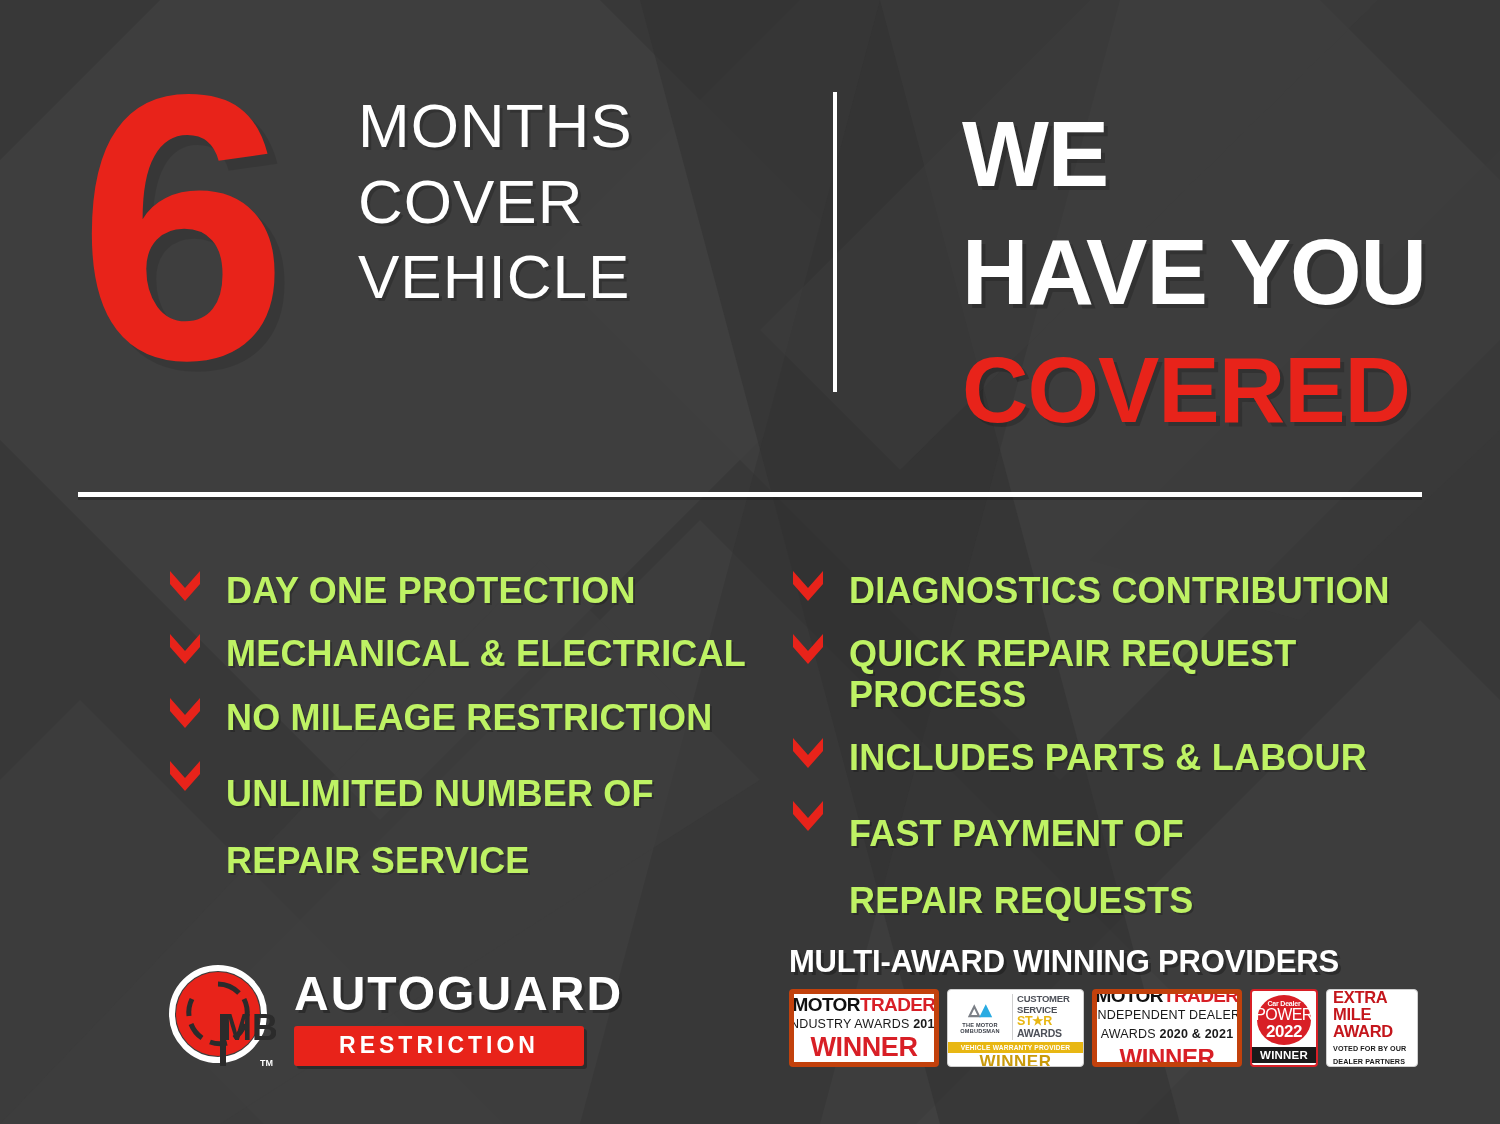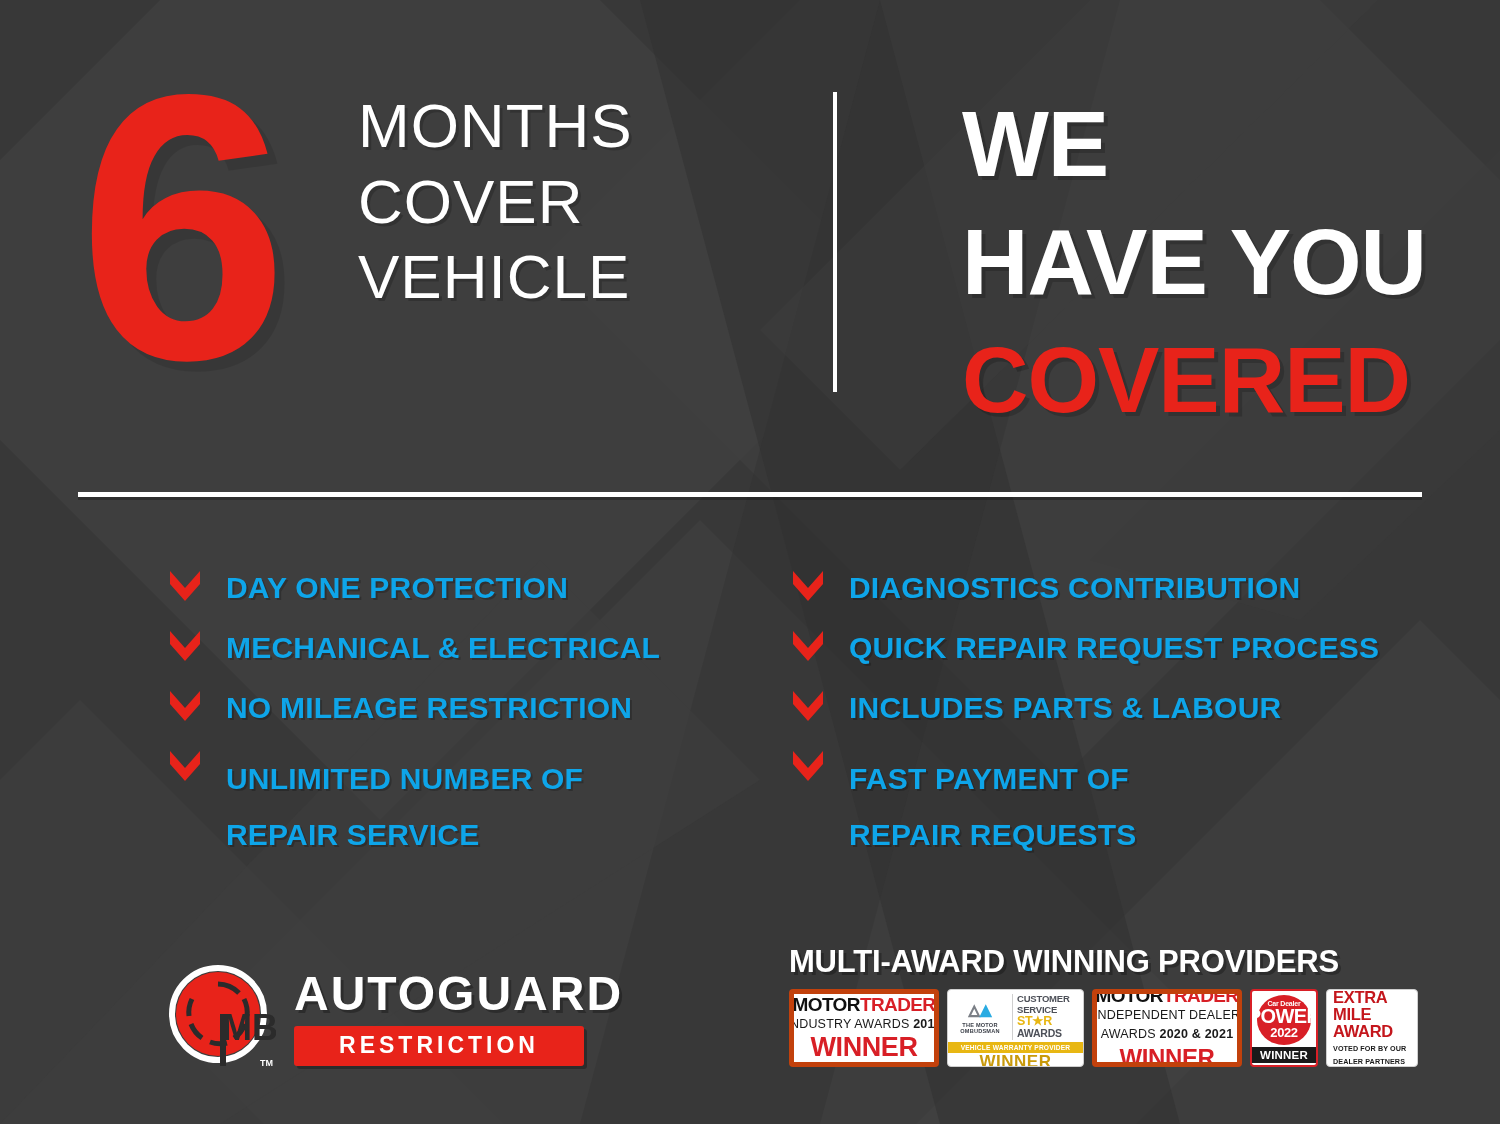--- a/index.html
+++ b/index.html
@@ -47,21 +47,21 @@
 
   .vrule{
     position:absolute;
     left:833px;top:92px;
     width:4px;height:300px;
     background:#ffffff;
   }
 
   .headline-right{
     position:absolute;
-    left:962px;top:86px;
+    left:962px;top:96px;
     color:#ffffff;
     font-size:92px;
     line-height:1.28;
     font-weight:700;
     letter-spacing:-1px;
     text-shadow:4px 4px 0 rgba(0,0,0,0.18);
   }
   .headline-right div{white-space:nowrap;}
   .headline-right .red{color:#e8231a;}
 
@@ -90,22 +90,22 @@
     min-height:38px;
   }
   .tick{
     flex:0 0 auto;
     width:30px;height:34px;
     margin-right:26px;
     margin-top:1px;
   }
   .tick svg{display:block;}
   .feat-text{
-    color:#0ea5e9;
-    font-size:30px;
+    color:#bef264;
+    font-size:36px;
     font-weight:700;
     line-height:1.12;
     letter-spacing:0.2px;
     text-shadow:2px 2px 0 rgba(0,0,0,0.22);
     white-space:pre-line;
     padding-top:1px;
   }
   .feat.two-line{min-height:96px;}
   .feat.two-line .feat-text{line-height:1.85;}
 
@@ -220,22 +220,22 @@
     position:relative;
     padding:0;
   }
   .cd-circ{
     width:54px;height:50px;border-radius:50%;
     background:#d81f26;color:#ffffff;
     display:flex;flex-direction:column;align-items:center;justify-content:center;
     margin-top:2px;
   }
   .cd-brand{font-size:7px;font-weight:700;line-height:1;letter-spacing:-0.2px;}
-  .cd-pw{font-size:20px;font-weight:700;line-height:0.95;letter-spacing:-0.6px;}
-  .cd-yr{font-size:13px;font-weight:700;line-height:1;letter-spacing:-0.4px;}
+  .cd-pw{font-size:16px;font-weight:400;line-height:0.95;letter-spacing:-0.6px;}
+  .cd-yr{font-size:17px;font-weight:700;line-height:1;letter-spacing:-0.4px;}
   .cd-win{
     background:#1a1a1a;color:#ffffff;
     font-size:11.5px;font-weight:700;letter-spacing:0.2px;
     padding:2px 9px;margin-top:2px;line-height:1.05;
   }
 
   
   .b-em{
     width:92px;
     border:1px solid #cfcfcf;

